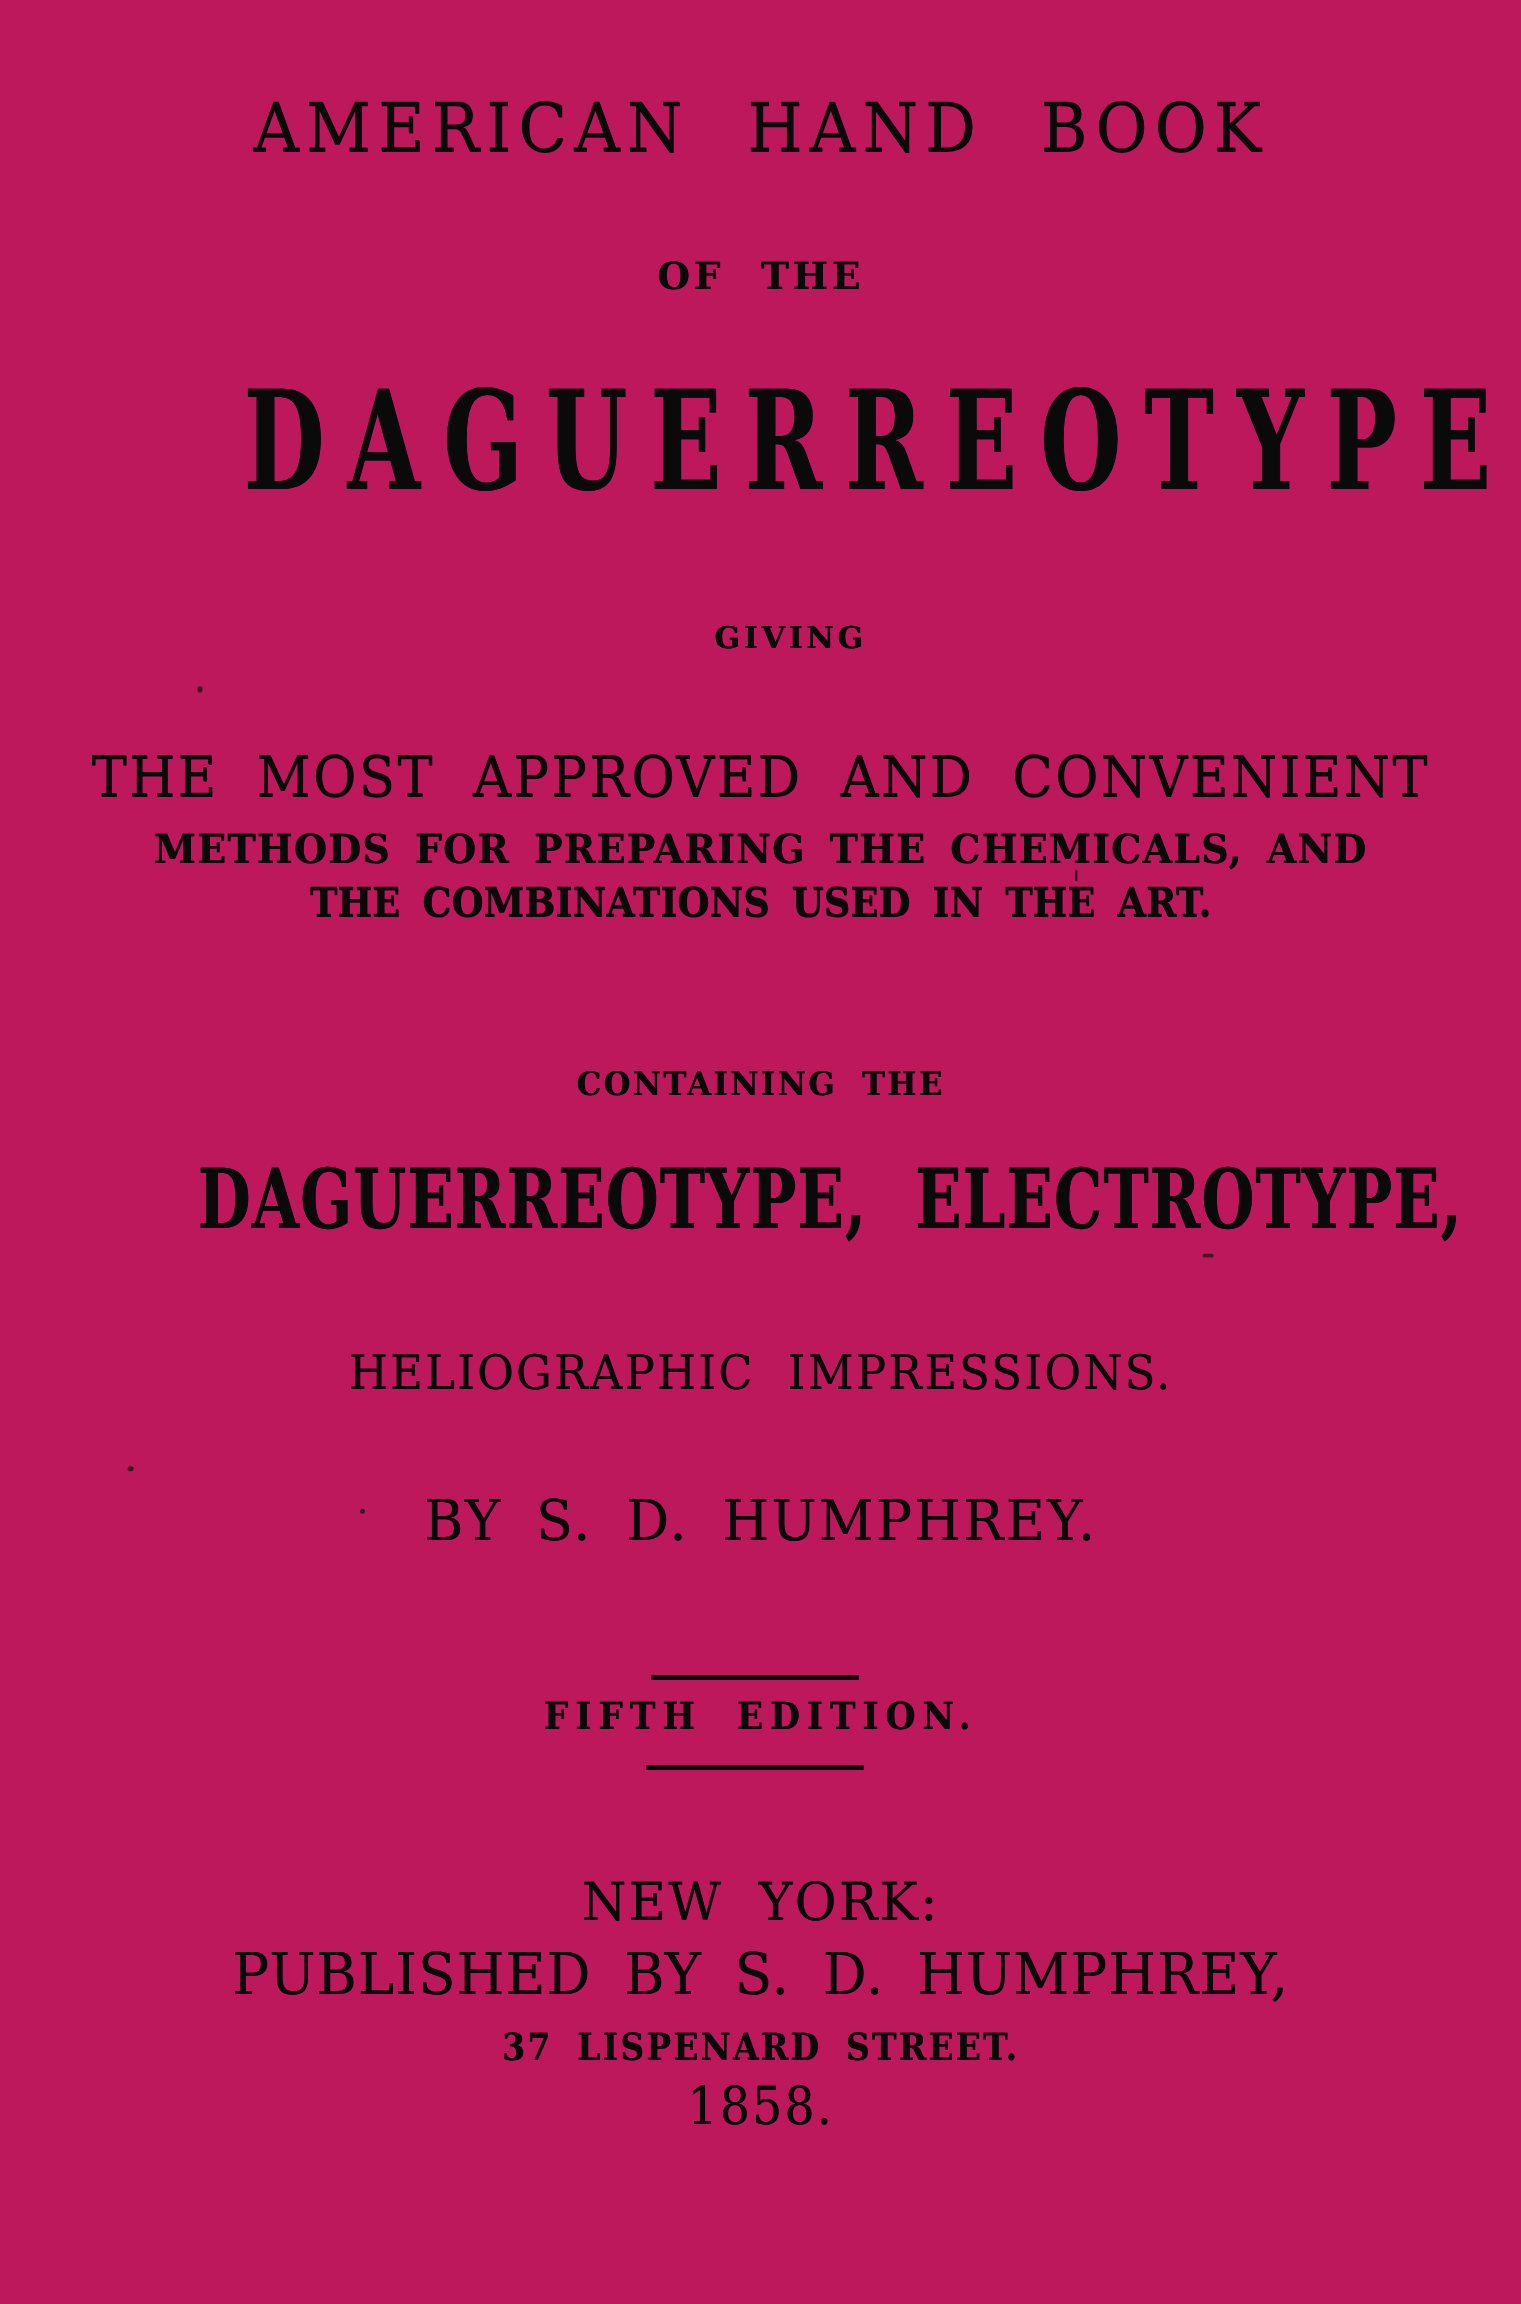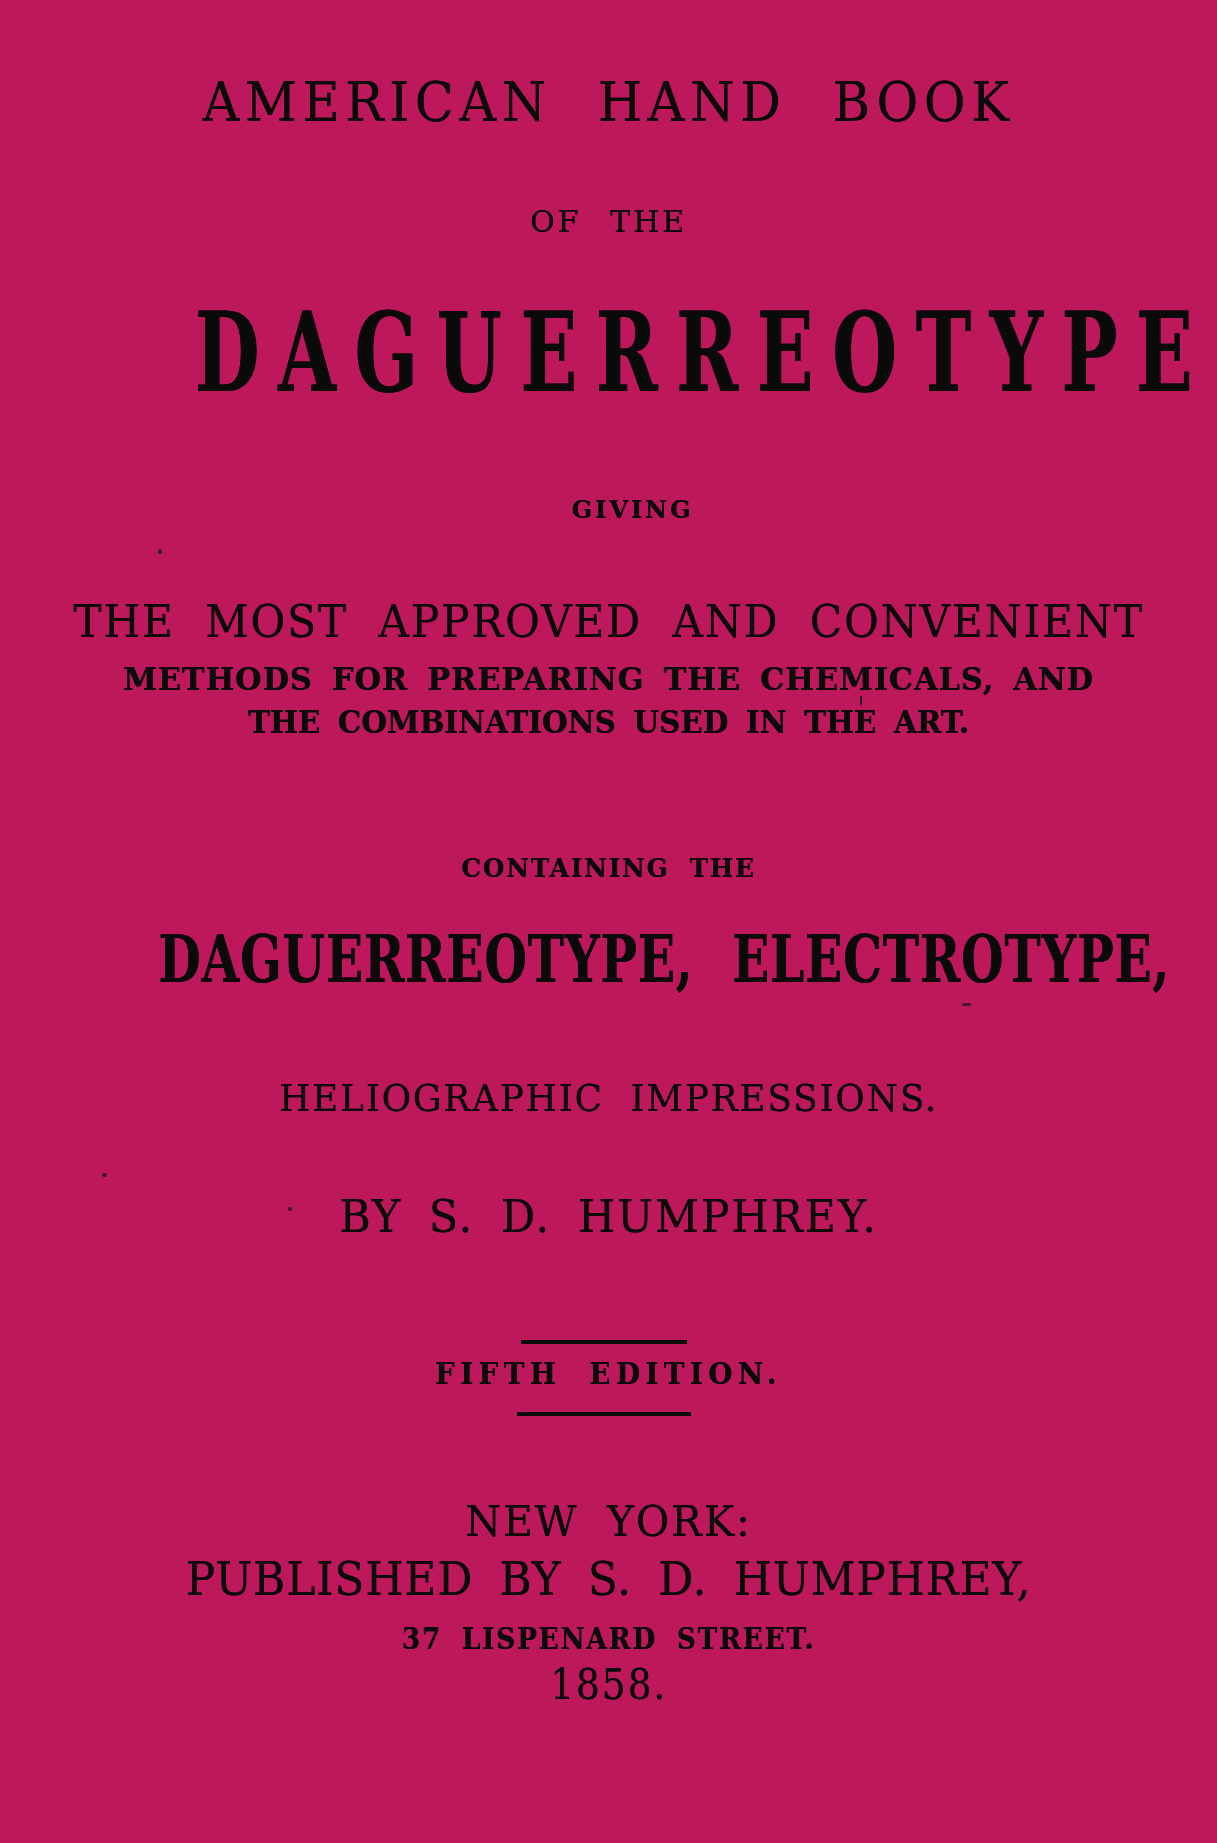--- a/index.html
+++ b/index.html
@@ -21,21 +21,21 @@
     left: 0;
     width: 100%;
     text-align: center;
     white-space: nowrap;
     line-height: 1;
     color: #0a0a0a;
     text-shadow: 0.3px 0.2px 0 currentColor;
   }
   
   .l-series     { top: 76px;   font-size: 54px;  font-weight: 400; letter-spacing: 6px;  word-spacing: 26px; transform: scaleX(0.94); }
-  .l-ofthe      { top: 207px;  font-size: 30px;  font-weight: 400; letter-spacing: 3px;  word-spacing: 16px; }
+  .l-ofthe      { top: 207px;  font-size: 30px;  font-weight: 700; letter-spacing: 3px;  word-spacing: 16px; }
   .l-maintitle  { top: 298px;  font-size: 110px; font-weight: 700; letter-spacing: 27px; transform: scaleX(0.68); }
   .l-giving     { top: 498px;  font-size: 24px;  font-weight: 700; letter-spacing: 3px; margin-left: 24px; }
   .l-sub1       { top: 599px;  font-size: 45px;  font-weight: 400; letter-spacing: 2px;  word-spacing: 16px; transform: scaleX(0.94); }
   .l-sub2       { top: 663px;  font-size: 32px;  font-weight: 700; letter-spacing: 1px;  word-spacing: 8px;  transform: scaleX(0.95); }
   .l-sub3       { top: 706px;  font-size: 32px;  font-weight: 700; letter-spacing: 0px;  word-spacing: 8px;  transform: scaleX(0.92); }
   .l-containing { top: 855px;  font-size: 26px;  font-weight: 700; letter-spacing: 2px;  word-spacing: 10px; transform: scaleX(0.95); }
   .l-contents1  { top: 926px;  font-size: 66px;  font-weight: 700; letter-spacing: 1px;  word-spacing: 28px; transform: scaleX(0.74); }
   .l-contents2  { top: 1028px; font-size: 27px;  font-weight: 700; letter-spacing: 2px;  word-spacing: 7px; }
   .l-contents3  { top: 1079px; font-size: 38px;  font-weight: 400; letter-spacing: 2px;  word-spacing: 14px; transform: scaleX(0.94); }
   .l-byline     { top: 1194px; font-size: 45px;  font-weight: 400; letter-spacing: 2px;  word-spacing: 12px; transform: scaleX(0.95); }

